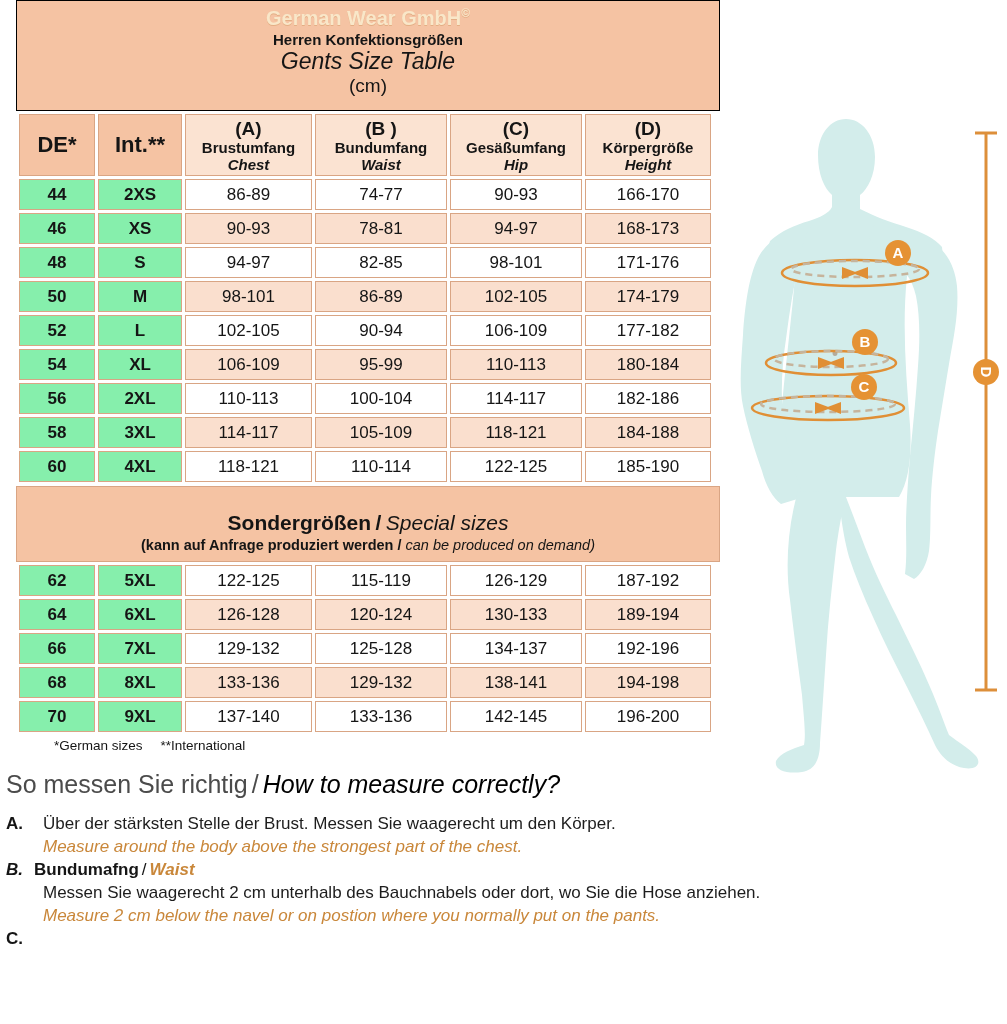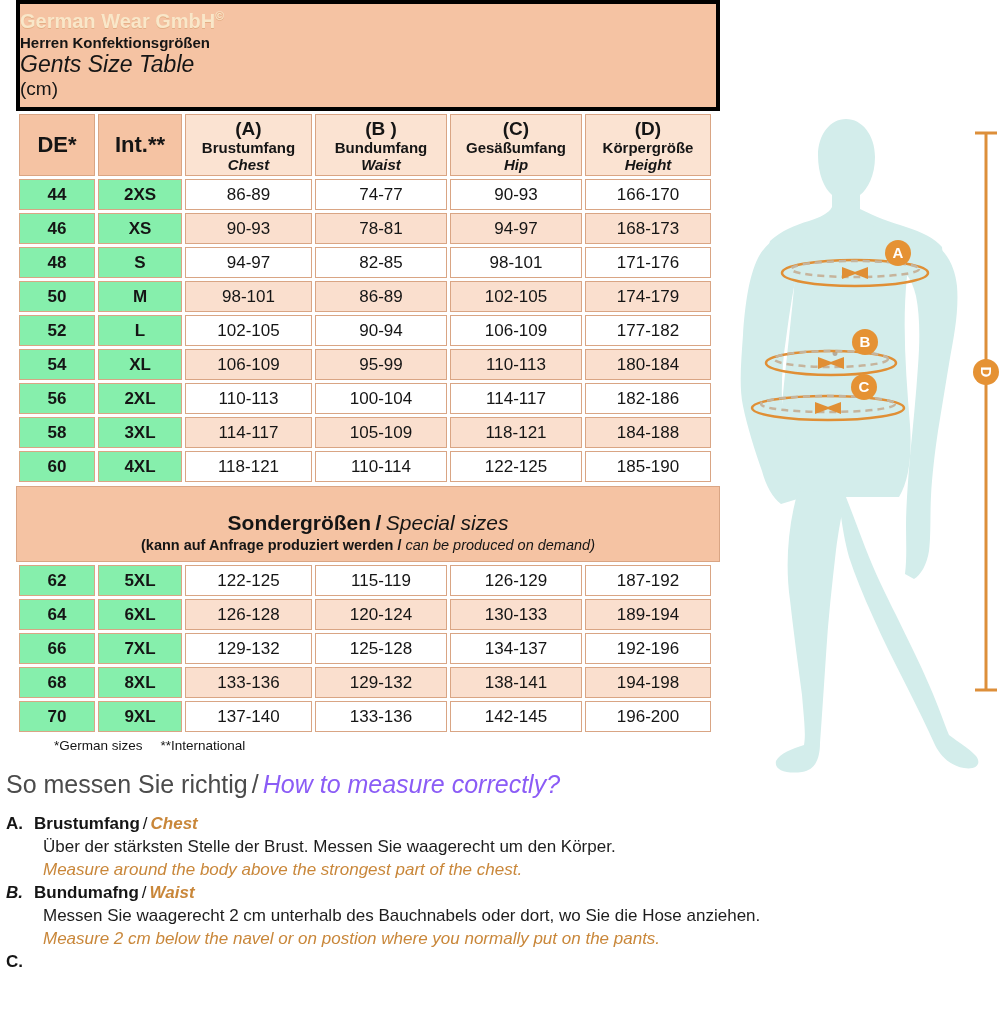--- a/index.html
+++ b/index.html
@@ -2,21 +2,21 @@
 <html><head>
 <meta charset="utf-8">
 <style>
   html,body{margin:0;padding:0;background:#fff;}
   .sheet{position:relative;width:1007px;height:1024px;background:#fff;overflow:hidden;
          font-family:"Liberation Sans", sans-serif;color:#151515;}
 
   
   .table-col{position:absolute;left:16px;top:0;width:704px;}
 
-  .title-band{background:#f5c3a3;border:4px solid #000000;text-align:left;
+  .title-band{background:#f5c3a3;border:1px solid #000000;text-align:center;
               height:111px;box-sizing:border-box;}
   .brand{font-size:20px;font-weight:bold;color:#f9e7c9;padding-top:5px;
          text-shadow:0 1px 0 #e3ae85;}
   .brand sup{font-size:12px;}
   .title-de{font-size:15px;font-weight:bold;margin-top:1px;}
   .title-en{font-size:23px;font-style:italic;}
   .unit{font-size:19px;}
 
   table.tbl{border-collapse:separate;border-spacing:3px;table-layout:fixed;margin-top:0;}
   table.tbl col.c1{width:76px;} table.tbl col.c2{width:84px;}
@@ -44,21 +44,21 @@
   .footnote{font-size:13.5px;margin:3px 0 0 38px;}
   .footnote span{margin-right:18px;}
 
   
   .figure{position:absolute;left:718px;top:95px;}
 
   
   .howto{position:absolute;left:6px;top:770px;width:996px;}
   .howto-title{font-size:25px;color:#4b4b4b;margin-bottom:13px;}
   .howto-title .sep{color:#4b4b4b;margin:0 4px;}
-  .howto-title .en{color:#8b5cf6;font-style:italic;}
+  .howto-title .en{color:#000000;font-style:italic;}
   .hitem{display:flex;font-size:17px;line-height:23px;}
   .hletter{width:28px;font-weight:bold;flex:none;}
   .hletter.it{font-style:italic;}
   .hhead{font-weight:bold;}
   .hhead .sep{font-weight:normal;margin:0 3px;}
   .hhead .en{color:#c9873a;font-style:italic;}
   .hde{margin-left:9px;color:#1d1d1d;text-align:right;}
   .hen{margin-left:9px;color:#c9873a;font-style:italic;}
 </style>
 </head>
@@ -332,23 +332,20 @@
   </svg>
 
   <div class="howto">
     <div class="howto-title">
       <span class="de">So messen Sie richtig</span><span class="sep">/</span><span class="en">How to measure correctly?</span>
     </div>
 
     <div class="hitem">
       <div class="hletter">A.</div>
       <div class="hbody">
-        <div class="hhead">
-          <span class="de">Brustumfang</span><span class="sep">/</span><span class="en">Chest</span>
-        </div>
         <div class="hde">Über der stärksten Stelle der Brust. Messen Sie waagerecht um den Körper.</div>
         <div class="hen">Measure around the body above the strongest part of the chest.</div>
       </div>
     </div>
 
     <div class="hitem">
       <div class="hletter it">B.</div>
       <div class="hbody">
         <div class="hhead">
           <span class="de">Bundumafng</span><span class="sep">/</span><span class="en">Waist</span>

